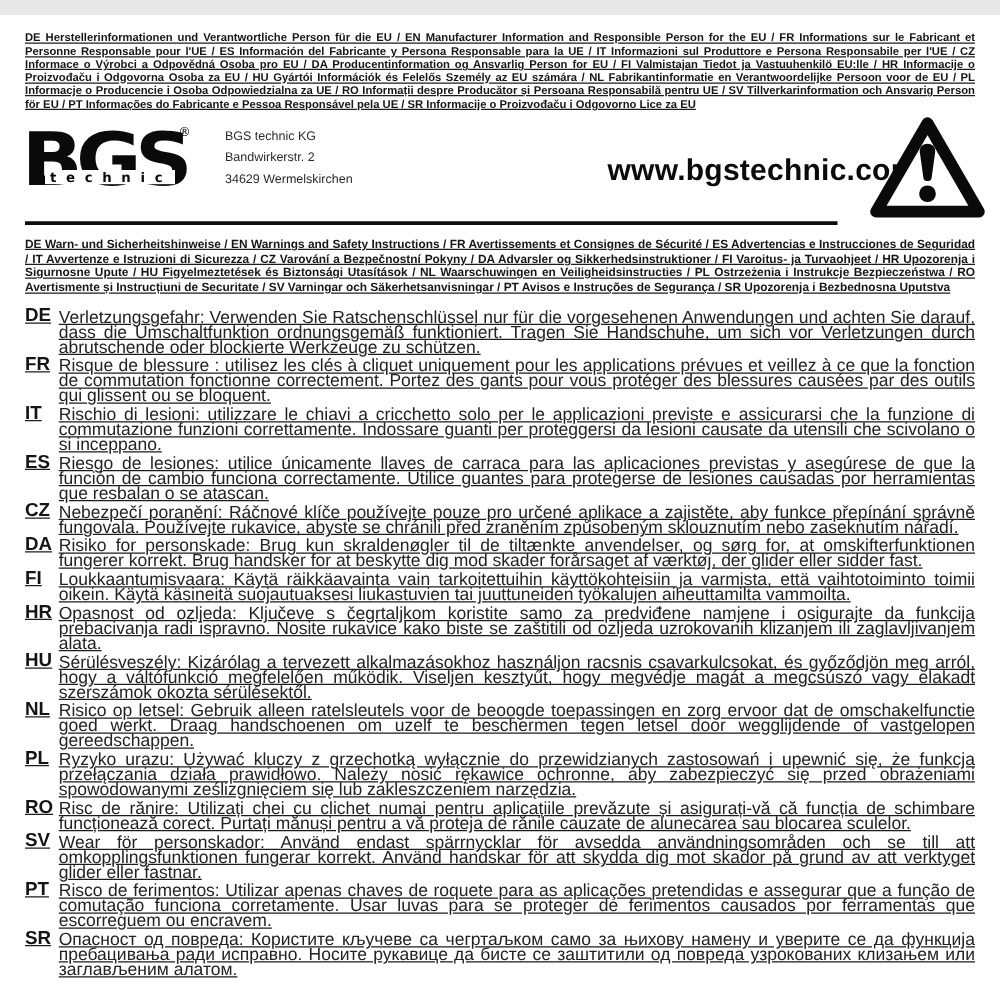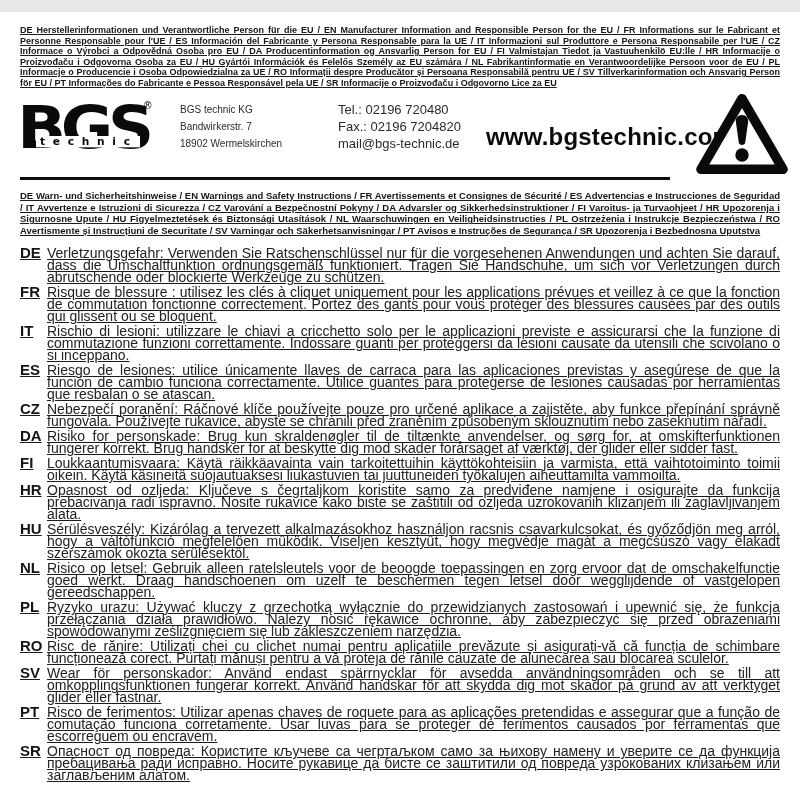--- a/index.html
+++ b/index.html
@@ -87,29 +87,24 @@
         <svg width="136" height="70" viewBox="0 0 204 105">
           <text x="-4" y="82" font-family="'DejaVu Sans', sans-serif" font-size="96" font-weight="bold" letter-spacing="-8" fill="#0a0a0a" transform="scale(1,0.92)">BGS</text>
           <rect x="24" y="57" width="156" height="17" fill="#ffffff"></rect>
           <text x="30" y="71" font-family="'DejaVu Sans', sans-serif" font-size="16" font-weight="bold" letter-spacing="3" fill="#0a0a0a">t e c h n i c</text>
           <text x="184" y="16" font-family="'DejaVu Sans', sans-serif" font-size="15" fill="#0a0a0a">®</text>
         </svg>
       </div>
 
       <div class="addr-col">
         <div>BGS technic KG</div>
-        <div>Bandwirkerstr. 7</div>
-        <div>18902 Wermelskirchen</div>
+        <div>Bandwirkerstr. 2</div>
+        <div>34629 Wermelskirchen</div>
       </div>
 
-      <div class="contact-col">
-        <div>Tel.: 02196 720480</div>
-        <div>Fax.: 02196 7204820</div>
-        <div>mail@bgs-technic.de</div>
-      </div>
 
       <div class="website">www.bgstechnic.com</div>
 
       <div class="tri-wrap">
         <svg width="100" height="84" viewBox="0 0 100 88">
           <path d="M50 7 L93 81 L7 81 Z" fill="#ffffff" stroke="#0a0a0a" stroke-width="10" stroke-linejoin="round"></path>
           <path d="M50 24 c-4.5 0 -7 3.2 -6.4 7.4 l3 21.6 c0.4 3.2 6.4 3.2 6.8 0 l3 -21.6 C57 27.2 54.5 24 50 24 Z" fill="#0a0a0a"></path>
           <circle cx="50" cy="66" r="7" fill="#0a0a0a"></circle>
         </svg>
       </div>

